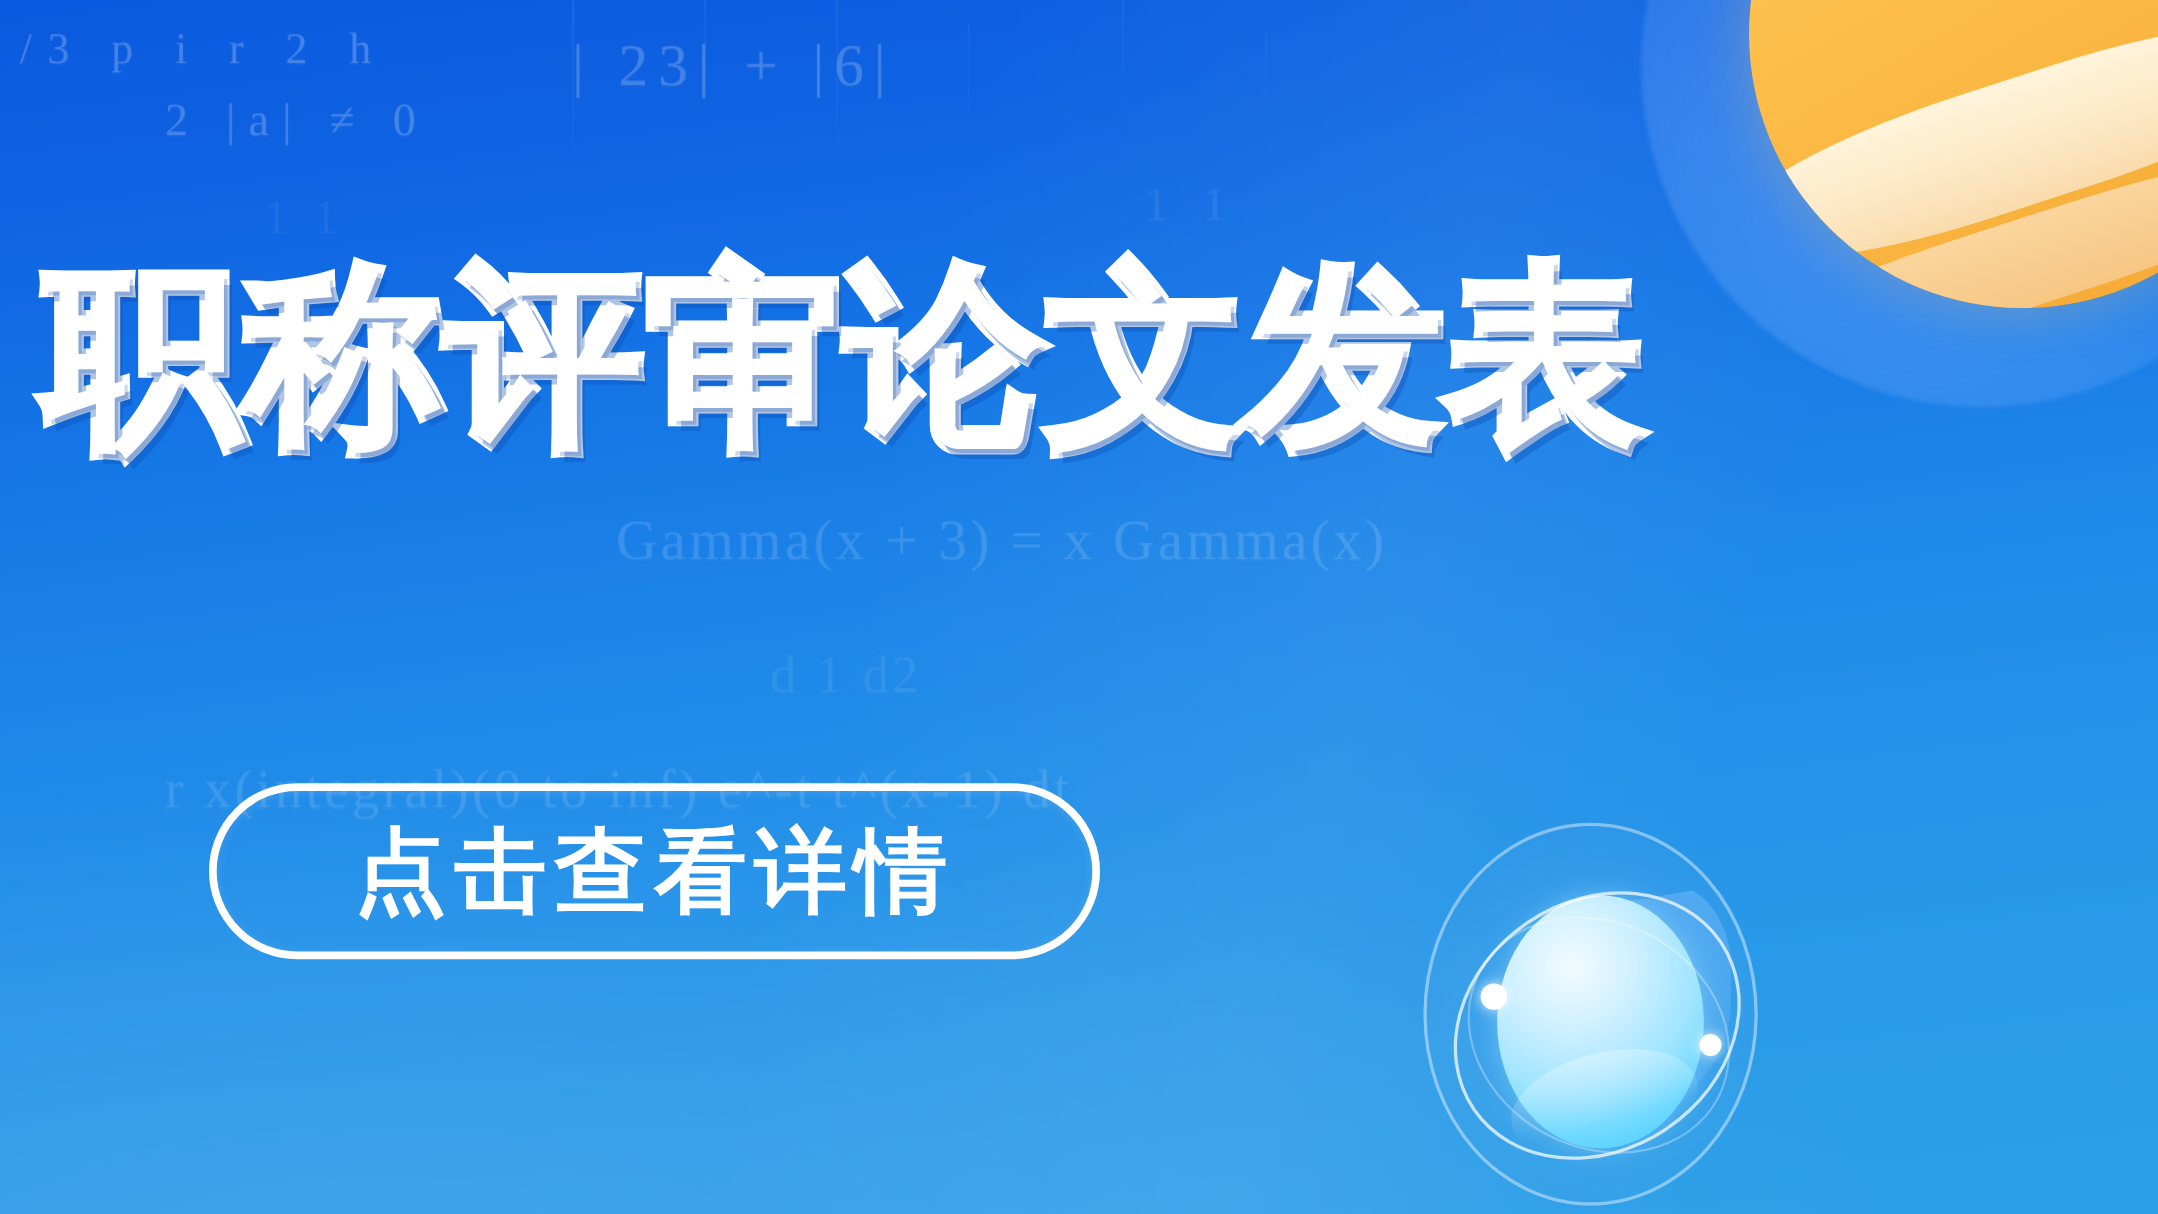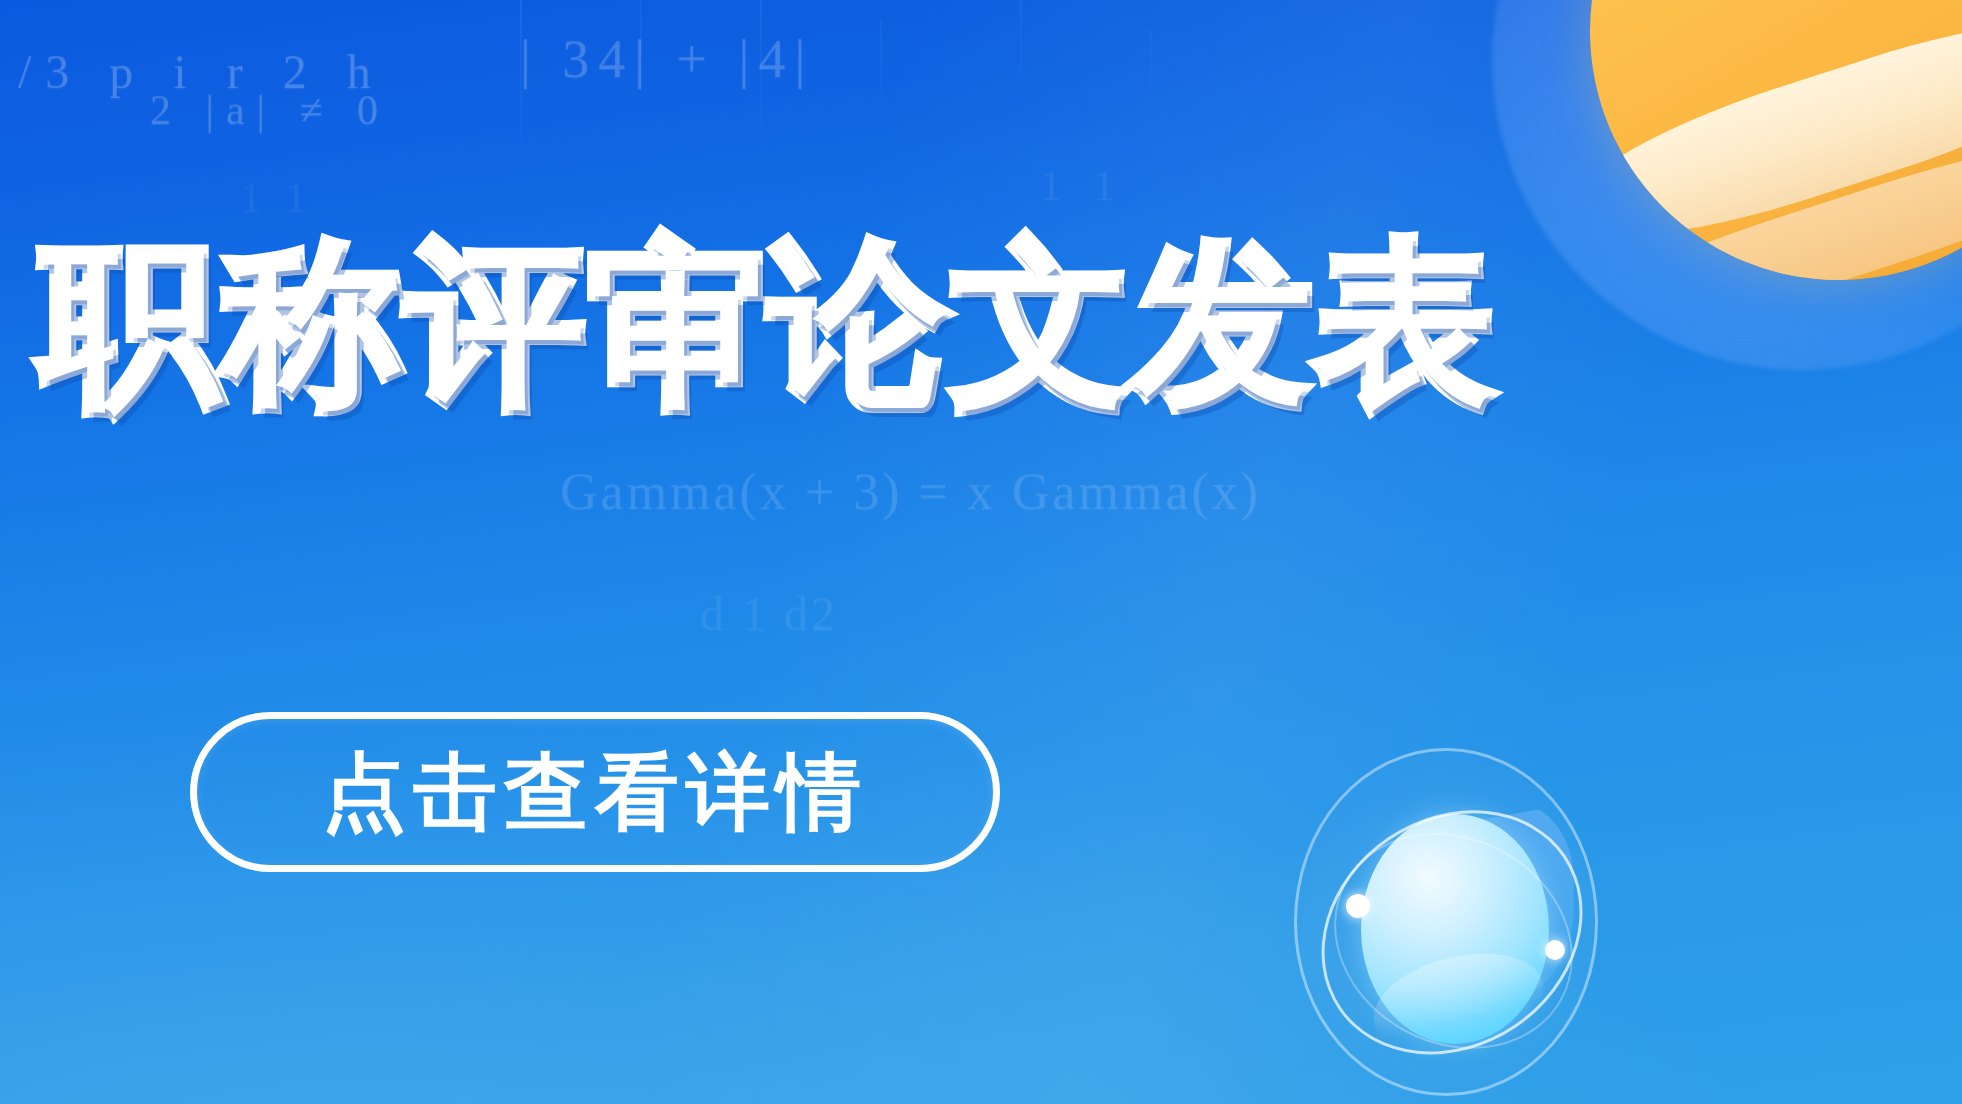--- a/index.html
+++ b/index.html
@@ -36,21 +36,21 @@
   
   .wm {
     position: absolute;
     color: rgba(255,255,255,0.18);
     font-family: "Liberation Serif", "DejaVu Serif", serif;
     white-space: nowrap;
     letter-spacing: 4px;
     pointer-events: none;
     text-shadow: 0 1px 2px rgba(255,255,255,0.10);
   }
-  .wm-a { left: 18px;  top: 44px;  font-size: 48px; letter-spacing: 14px; opacity: .95; }
+  .wm-a { left: 18px;  top: 20px;  font-size: 40px; letter-spacing: 14px; opacity: .95; }
   .wm-b { left: 150px; top: 86px;  font-size: 42px; letter-spacing: 12px; opacity: .9; }
   .wm-c { left: 520px; top: 28px;  font-size: 54px; letter-spacing: 9px;  opacity: .85; }
   .wm-d { left: 560px; top: 462px; font-size: 52px; letter-spacing: 3px;  opacity: .55; }
   .wm-e { left: 150px; top: 688px; font-size: 50px; letter-spacing: 3px;  opacity: .5; }
   .wm-f { left: 700px; top: 586px; font-size: 48px; letter-spacing: 3px;  opacity: .30; }
   .wm-g { left: 240px; top: 172px; font-size: 44px; letter-spacing: 6px;  opacity: .22; }
   .wm-h { left: 1040px;top: 160px; font-size: 44px; letter-spacing: 10px; opacity: .28; }
 
   
   .streaks {
@@ -256,22 +256,23 @@
 <body>
 
 <div id="banner">
 
   <div class="sheen"></div>
   <div class="streaks"></div>
   <div class="streaks2"></div>
 
   <div class="wm wm-a">/3 p i r 2 h</div>
   <div class="wm wm-b">2 |a| ≠ 0</div>
-  <div class="wm wm-c">| 34| + |4|</div>
+  <div class="wm wm-c">| 23| + |6|</div>
   <div class="wm wm-d">Gamma(x + 3) = x Gamma(x)</div>
+  <div class="wm wm-e">r x(integral)(0 to inf) e^-t t^(x-1) dt</div>
   <div class="wm wm-f">d 1 d2</div>
   <div class="wm wm-g">1 1</div>
   <div class="wm wm-h">1 1</div>
 
   <div class="planet-halo"></div>
   <div class="planet">
     <div class="planet-band"></div>
     <div class="planet-band2"></div>
   </div>
 

